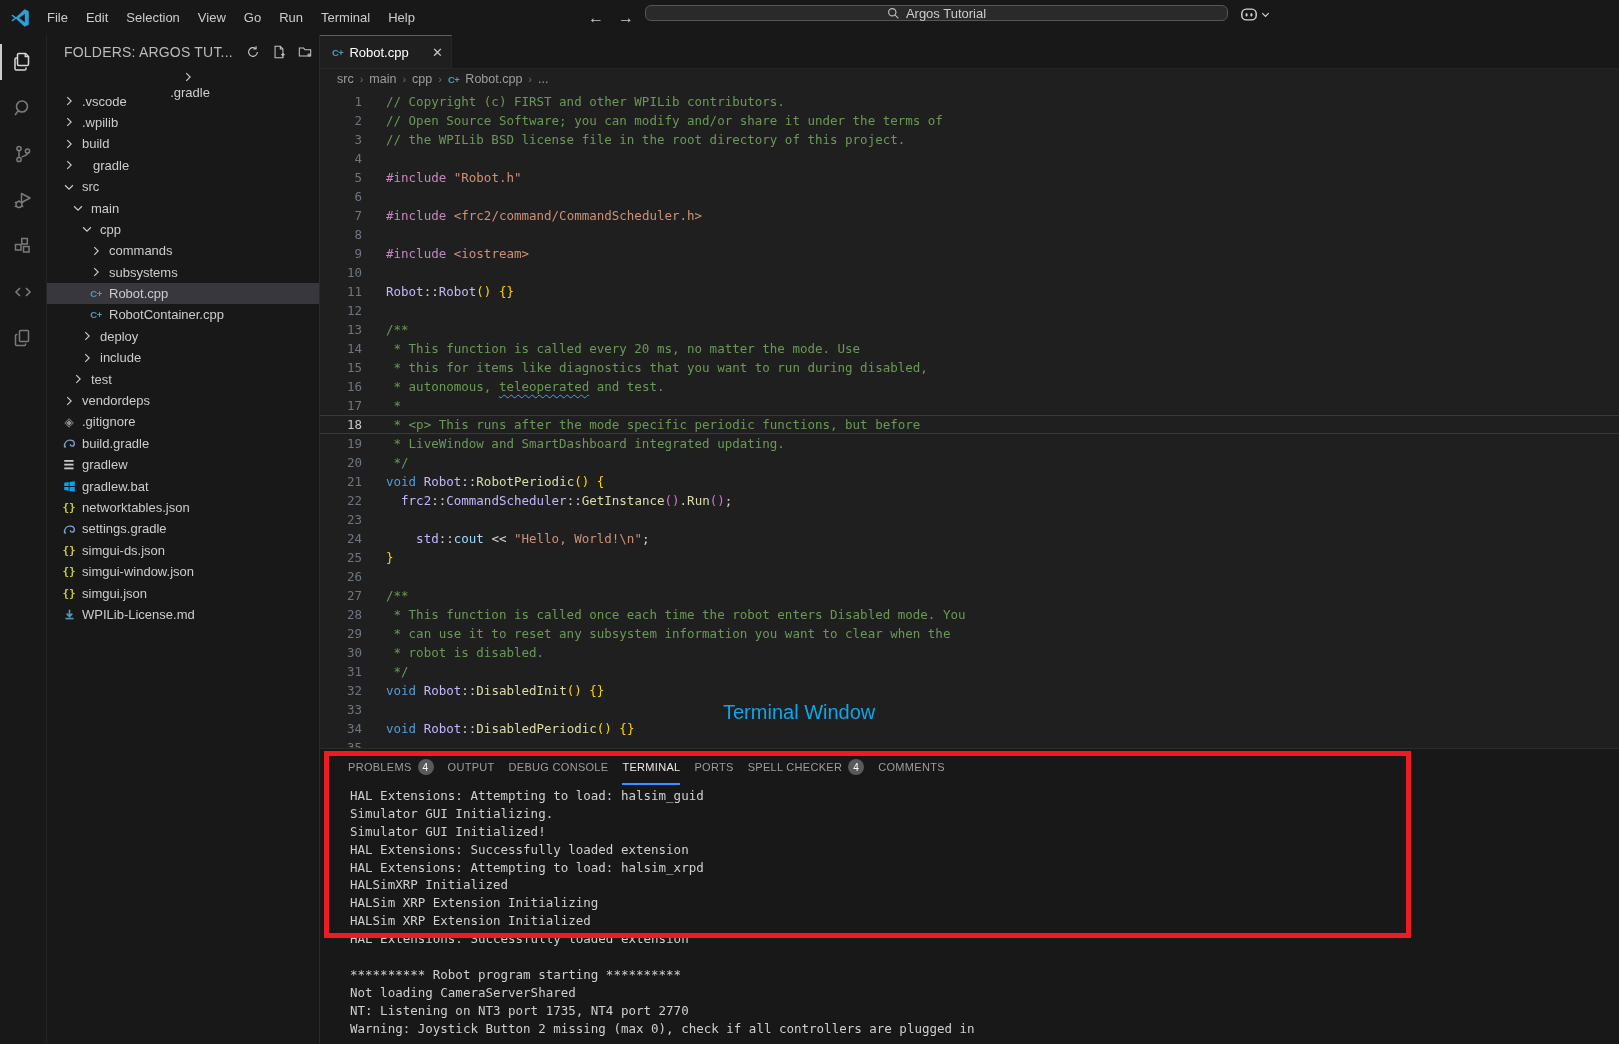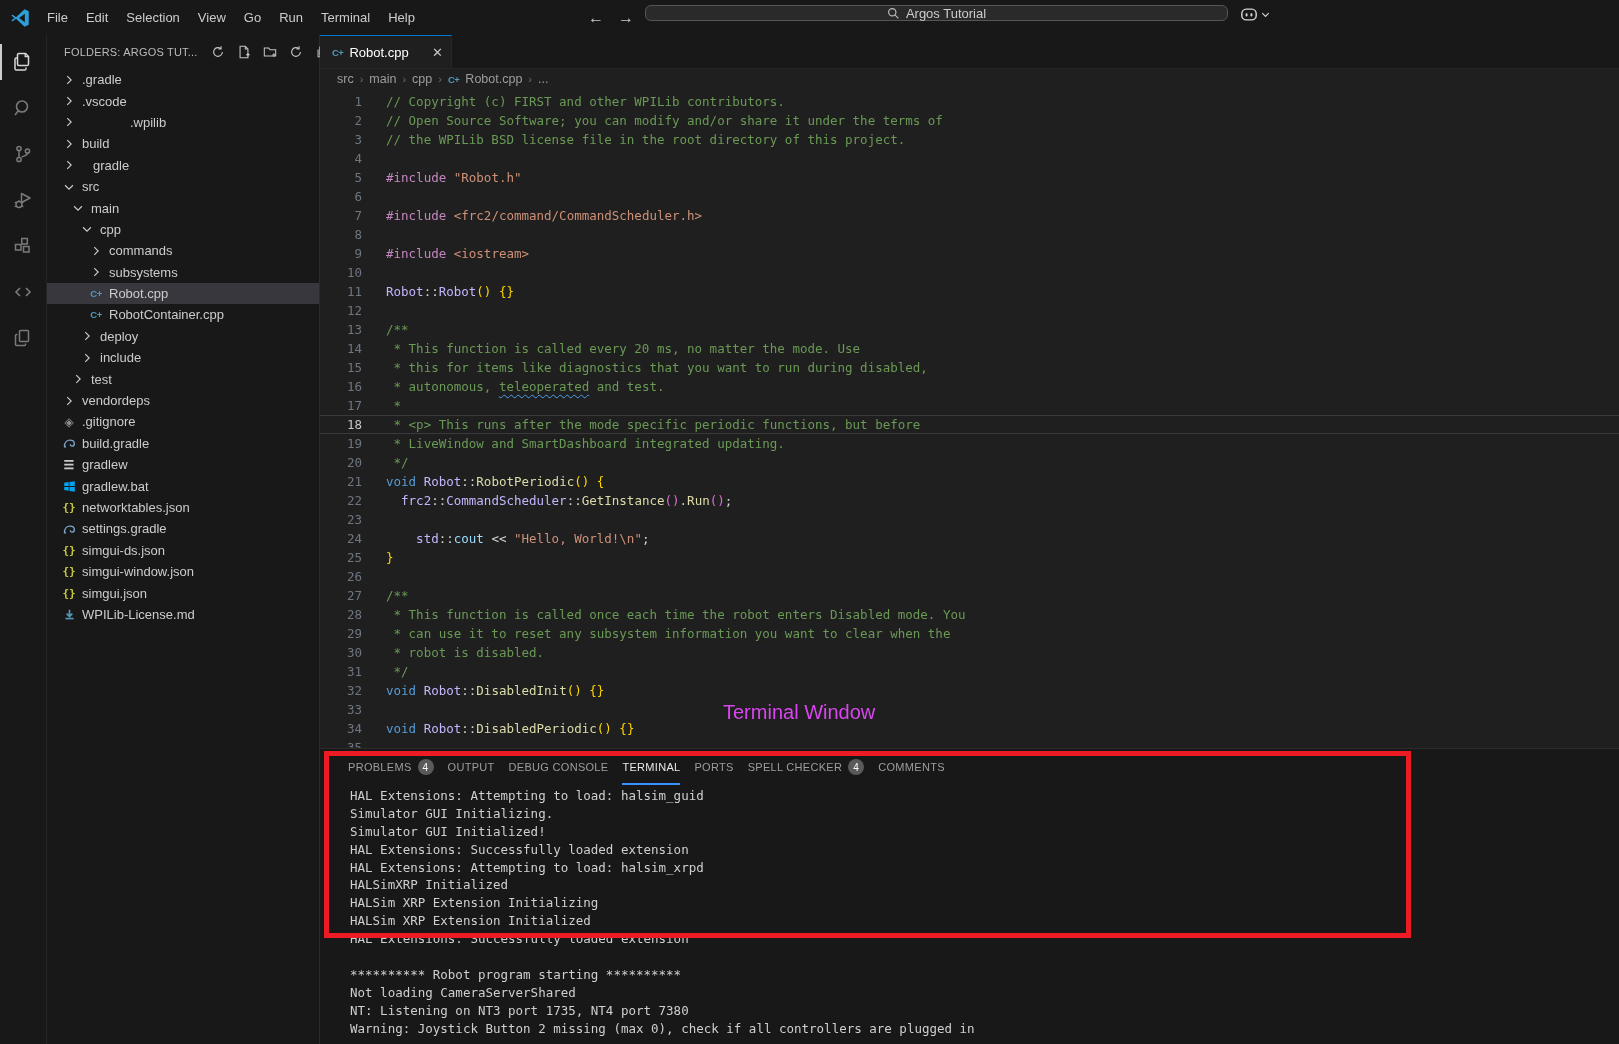--- a/index.html
+++ b/index.html
@@ -20,21 +20,21 @@
   
   .main{position:absolute;top:35px;left:0;right:0;bottom:0;display:flex;}
   .activitybar{width:47px;background:#181818;border-right:1px solid #252525;display:flex;
     flex-direction:column;align-items:center;padding-top:4px;box-sizing:border-box;}
   .act-item{width:47px;height:46px;display:flex;align-items:center;justify-content:center;
     color:#7a7a7a;position:relative;}
   .act-item.active{color:#d7d7d7;}
   .act-item.active::before{content:"";position:absolute;left:0;top:5px;bottom:5px;width:2px;background:#cccccc;}
   .sidebar{width:272px;background:#181818;border-right:1px solid #2b2b2b;position:relative;}
   .sb-head{display:flex;align-items:center;height:34px;padding-left:17px;}
-  .sb-title{font-size:11px;color:#bbbbbb;letter-spacing:.2px;flex:0 0 auto;}
+  .sb-title{font-size:14px;color:#bbbbbb;letter-spacing:.2px;flex:0 0 auto;}
   .sb-actions{display:flex;gap:10px;margin-left:12px;color:#c3c3c3;}
   .sb-actions .sb-act{width:16px;height:16px;display:flex;align-items:center;justify-content:center;font-size:13px;}
   .tree{position:absolute;top:34px;left:0;right:0;}
   .tree-row{height:21.4px;display:flex;align-items:center;font-size:13px;color:#cccccc;white-space:nowrap;}
   .tree-row.selected{background:#37373d;}
   .tw{width:16px;height:16px;display:inline-flex;align-items:center;justify-content:center;
     margin-right:5px;flex:0 0 auto;font-size:11px;}
   
   .editorcol{flex:1;position:relative;background:#1f1f1f;}
   .tabbar{position:absolute;left:0;top:0;right:0;height:33px;background:#181818;border-bottom:1px solid #252525;}
@@ -205,37 +205,37 @@
             <span class="sb-act">
               <svg width="14" height="14" viewBox="0 0 16 16">
                 <rect x="5.5" y="2.5" width="9" height="9" fill="none" stroke="currentColor" stroke-width="1.2"></rect>
                 <path d="M3.5 5v8.5H12" fill="none" stroke="currentColor" stroke-width="1.2"></path>
                 <path d="M8 5.5v3M6.5 7h3" stroke="currentColor" stroke-width="1.2"></path>
               </svg>
             </span>
           </span>
       </div>
       <div class="tree">
-          <div class="tree-row" style="padding-left: 14px;">
+          <div class="tree-row" style="padding-left: 14px; flex-direction: column;">
             <span class="tw">
               <svg width="14" height="14" viewBox="0 0 16 16">
                 <path d="M6 3.5 10.5 8 6 12.5" fill="none" stroke="#cccccc" stroke-width="1.3"></path>
               </svg>
             </span>
             <span>.gradle</span>
           </div>
           <div class="tree-row" style="padding-left: 14px;">
             <span class="tw">
               <svg width="14" height="14" viewBox="0 0 16 16">
                 <path d="M6 3.5 10.5 8 6 12.5" fill="none" stroke="#cccccc" stroke-width="1.3"></path>
               </svg>
             </span>
             <span>.vscode</span>
           </div>
-          <div class="tree-row" style="padding-left: 14px; gap: 48px;">
+          <div class="tree-row" style="padding-left: 14px;">
             <span class="tw">
               <svg width="14" height="14" viewBox="0 0 16 16">
                 <path d="M6 3.5 10.5 8 6 12.5" fill="none" stroke="#cccccc" stroke-width="1.3"></path>
               </svg>
             </span>
             <span>.wpilib</span>
           </div>
           <div class="tree-row" style="padding-left: 14px;">
             <span class="tw">
               <svg width="14" height="14" viewBox="0 0 16 16">
@@ -500,22 +500,22 @@
             <div class="term-line">Simulator GUI Initialized!</div>
             <div class="term-line">HAL Extensions: Successfully loaded extension</div>
             <div class="term-line">HAL Extensions: Attempting to load: halsim_xrpd</div>
             <div class="term-line">HALSimXRP Initialized</div>
             <div class="term-line">HALSim XRP Extension Initializing</div>
             <div class="term-line">HALSim XRP Extension Initialized</div>
             <div class="term-line">HAL Extensions: Successfully loaded extension</div>
             <div class="term-line"></div>
             <div class="term-line">********** Robot program starting **********</div>
             <div class="term-line">Not loading CameraServerShared</div>
-            <div class="term-line">NT: Listening on NT3 port 1735, NT4 port 7380</div>
+            <div class="term-line">NT: Listening on NT3 port 1735, NT4 port 2770</div>
             <div class="term-line">Warning: Joystick Button 2 missing (max 0), check if all controllers are plugged in</div>
           </div>
       </div>
     </div>
   </div>
 
   <div class="anno-box" style="border-color: rgb(237, 28, 36);"></div>
-  <div class="anno-label" style="color: #d946ef;">Terminal Window</div>
+  <div class="anno-label" style="color: #0ea5e9;">Terminal Window</div>
 </div>
 
 </body></html>

